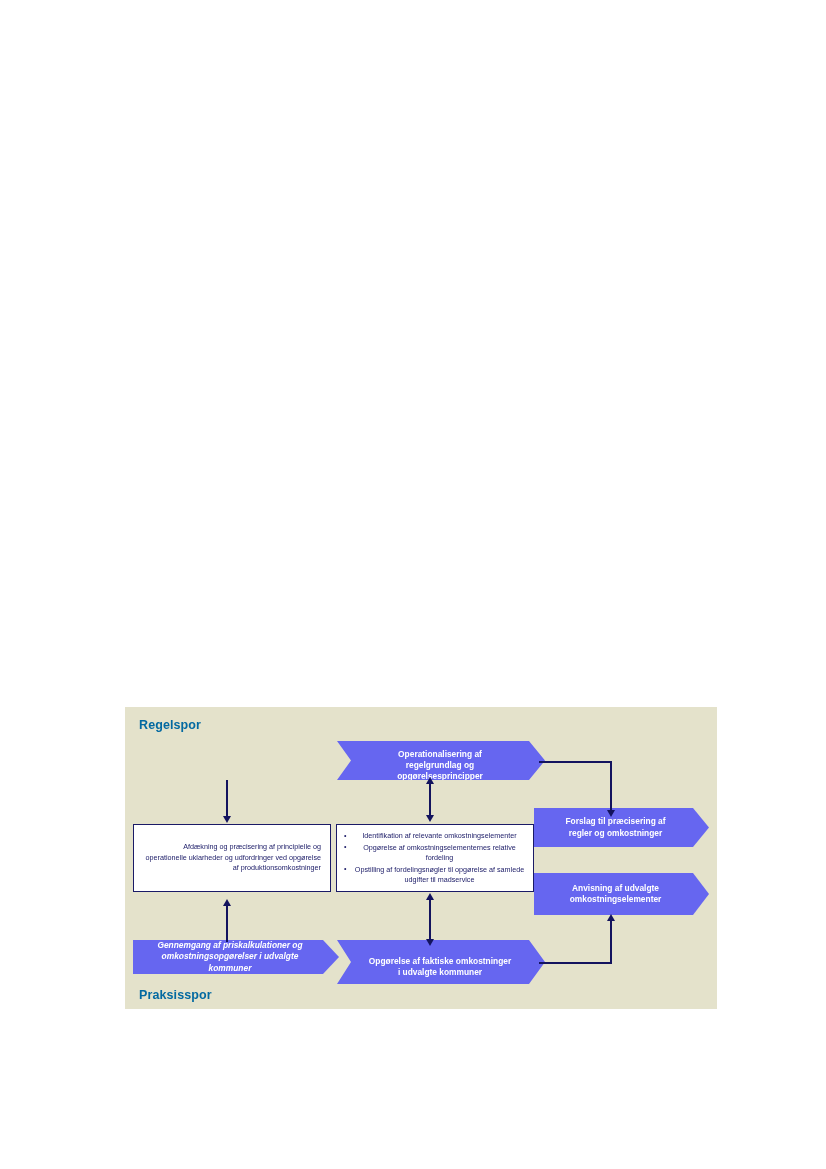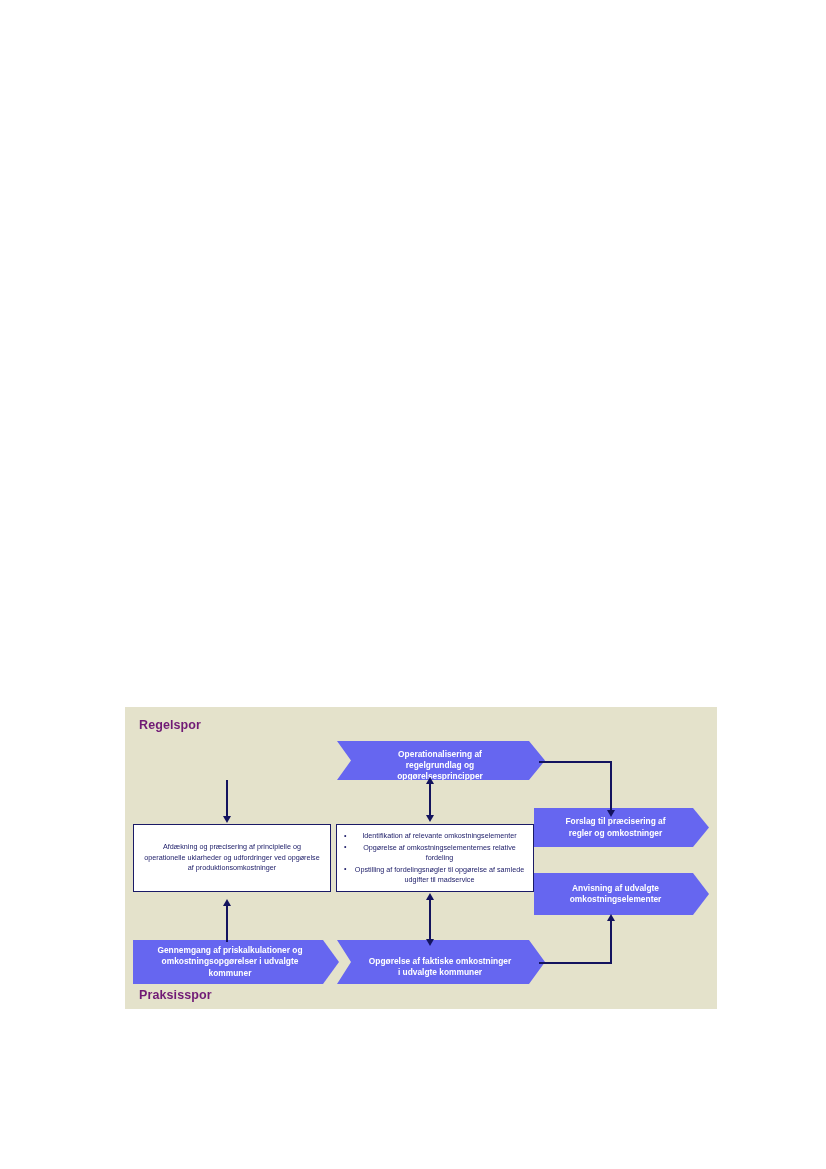--- a/index.html
+++ b/index.html
@@ -30,21 +30,21 @@
     width: 592px;
     height: 302px;
     background: #e4e2cb;
   }
 
   
   .lane-title {
     position: absolute;
     font-size: 12.5px;
     font-weight: bold;
-    color: #701a75;
+    color: #0369a1;
     letter-spacing: 0.1px;
     white-space: nowrap;
   }
   #lane-top    { left: 14px; top: 11px; }
   #lane-bottom { left: 14px; top: 281px; }
 
   
   .chev {
     position: absolute;
     background: #6666f0;
@@ -74,21 +74,21 @@
     position: absolute;
     background: #ffffff;
     border: 1.6px solid #1a1a66;
     box-sizing: border-box;
     color: #1a1a66;
   }
   #box-left {
     left: 8px; top: 117px;
     width: 198px; height: 68px;
     display: flex; align-items: center; justify-content: center;
-    text-align: center;
+    text-align: right;
     font-size: 7.2px;
     line-height: 1.5;
     padding: 2px 9px;
   }
   #box-mid {
     left: 211px; top: 117px;
     width: 198px; height: 68px;
     padding: 6px 6px 4px 7px;
     font-size: 7.2px;
     line-height: 1.42;
@@ -176,21 +176,21 @@
     </div>
 
     <div class="wbox" id="box-mid">
       <ul>
         <li>Identifikation af relevante omkostningselementer</li>
         <li>Opgørelse af omkostningselementernes relative fordeling</li>
         <li>Opstilling af fordelingsnøgler til opgørelse af samlede udgifter til madservice</li>
       </ul>
     </div>
 
-    <div class="chev" style="left:8px; top:233px; width:206px; height:44px;">
+    <div class="chev" style="left:8px; top:233px; width:206px; height:34px;font-style:italic;">
       <div>
         <span>Gennemgang af priskalkulationer og</span>
         <span>omkostningsopgørelser  i udvalgte</span>
         <span>kommuner</span>
       </div>
     </div>
 
     <div class="chev notch" style="left:212px; top:233px; width:208px; height:44px;">
       <div>
         <span>Opgørelse af faktiske omkostninger</span>

